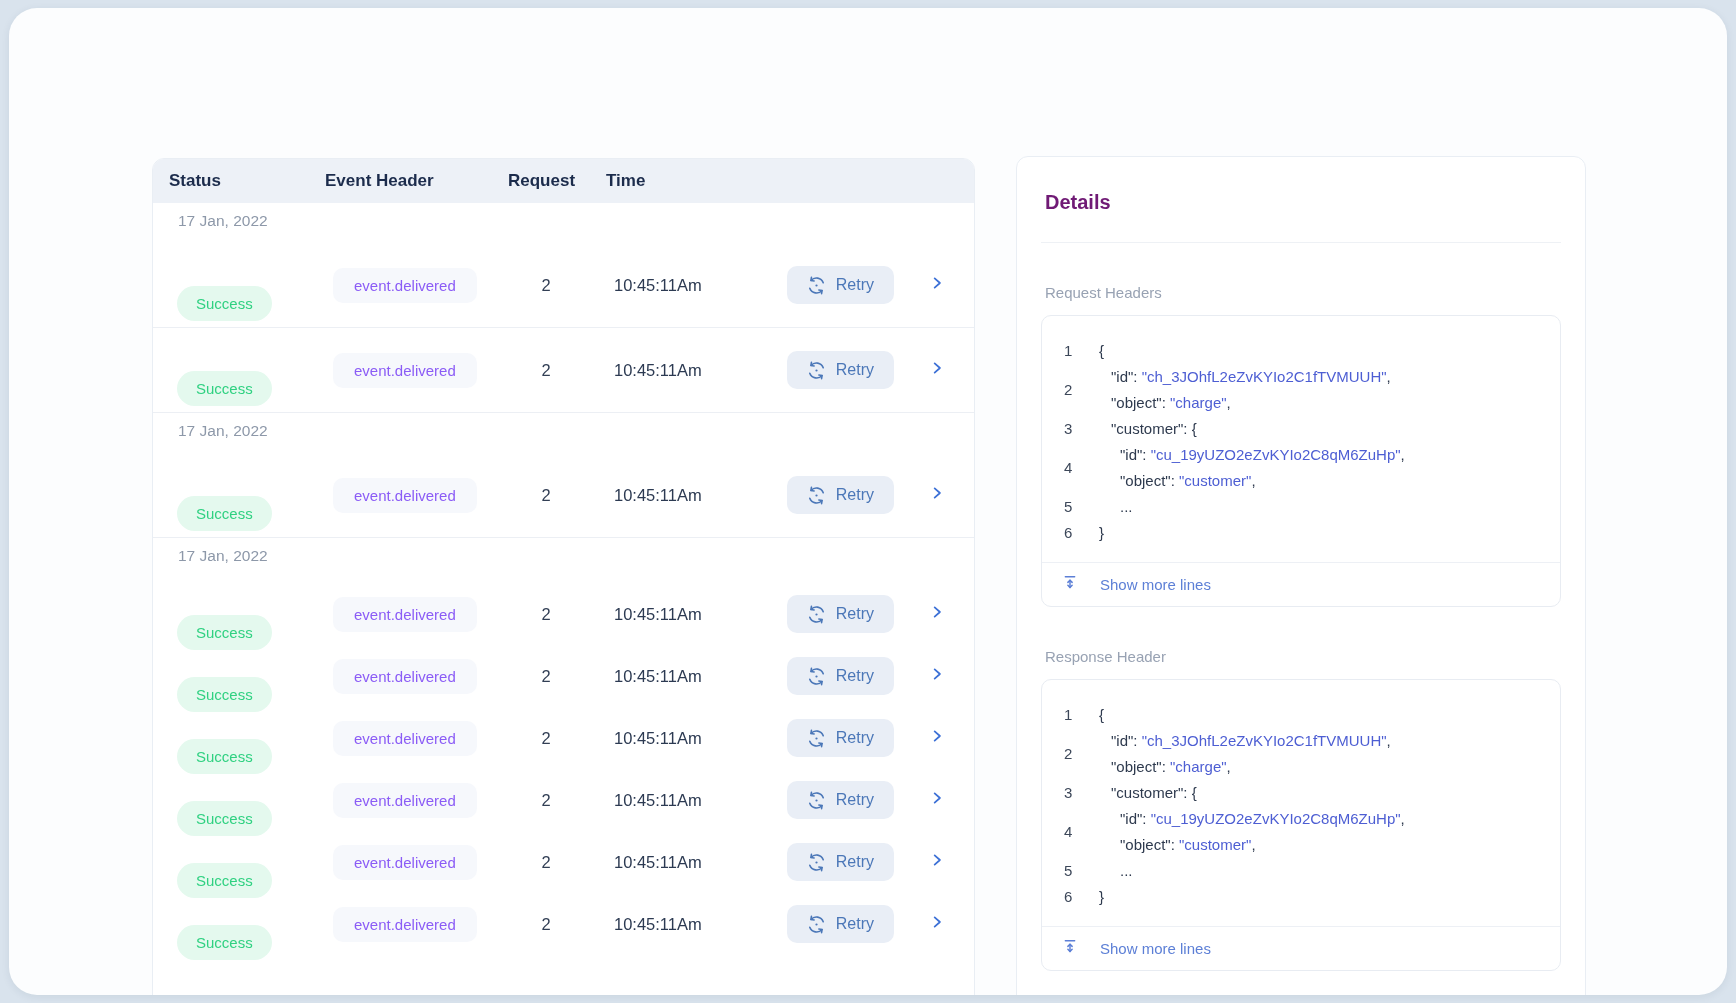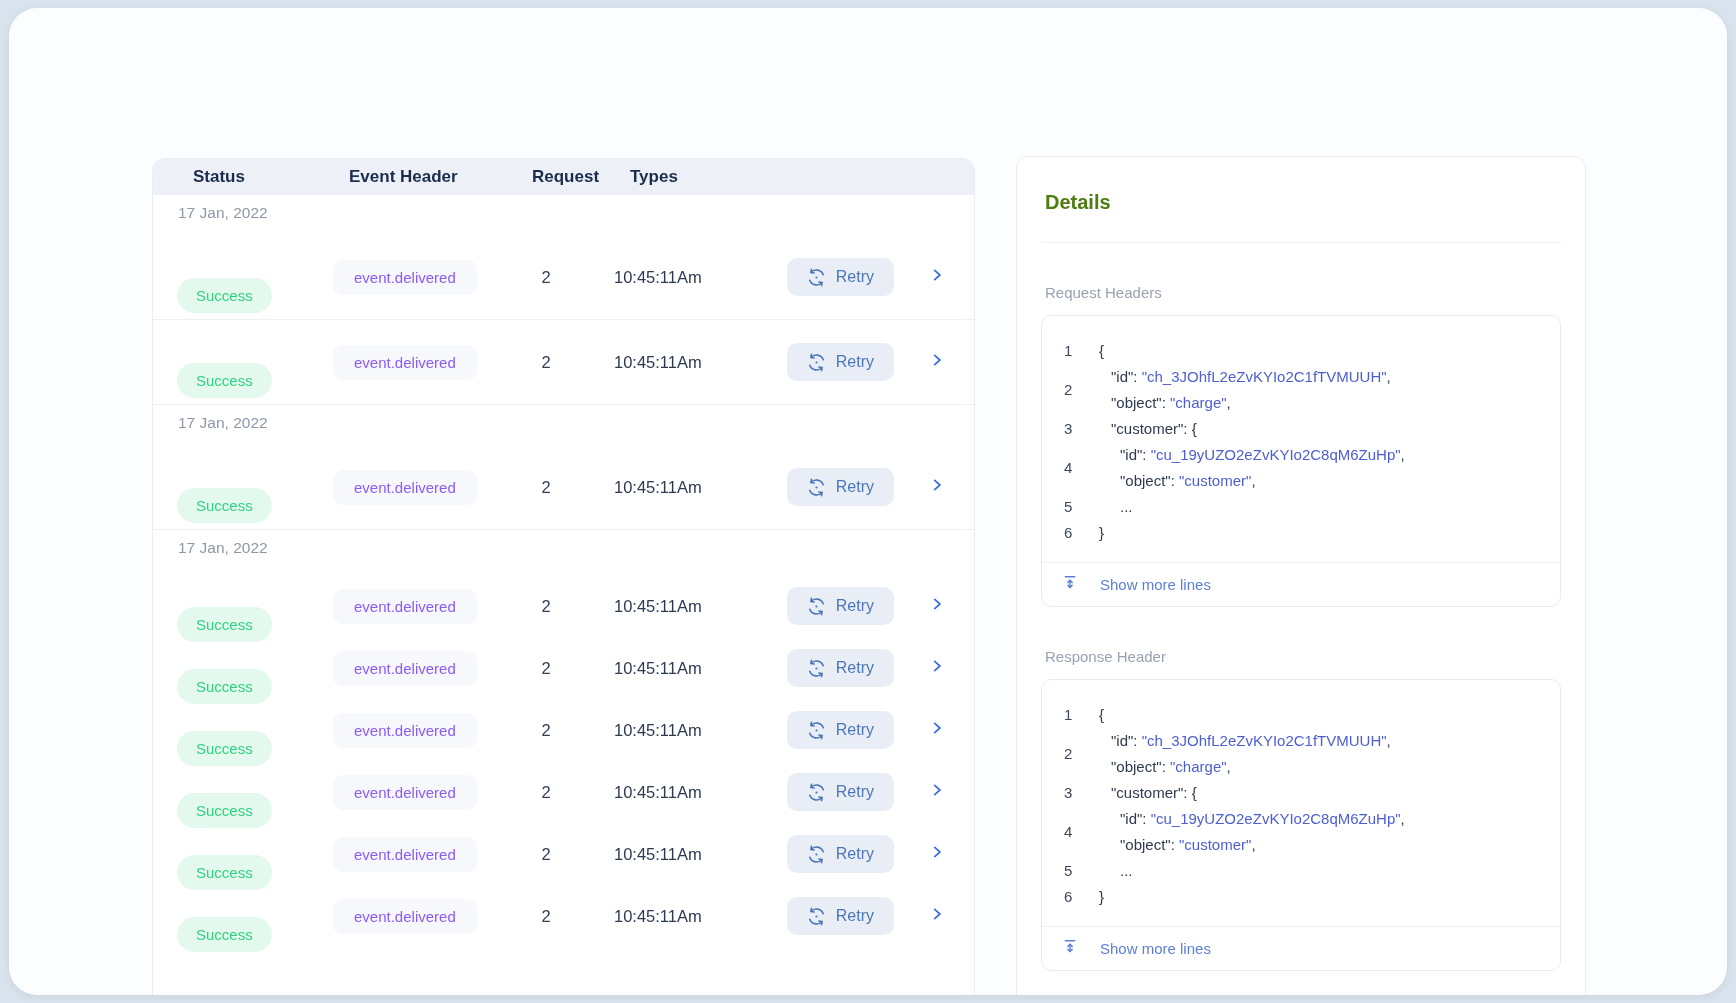--- a/index.html
+++ b/index.html
@@ -26,22 +26,22 @@
     width: 823px; height: 870px;
     background: #ffffff;
     border: 1px solid #e9eef4;
     border-radius: 12px;
     overflow: hidden;
   }
   .table-header {
     display: grid;
     grid-template-columns: 156px 183px 60px 1fr auto 56px;
     align-items: center;
-    height: 36px;
-    padding: 0 40px;
+    height: 44px;
+    padding: 0 16px;
     background: #edf1f7;
     color: #1c2c4c;
     font-size: 17px;
     font-weight: 700;
   }
   .table-header .col-retries { text-align: center; }
   .table-header .col-time { padding-left: 38px; }
   .date-label {
     padding: 9px 25px 13px 25px;
     font-size: 15.5px;
@@ -102,21 +102,21 @@
     width: 570px; height: 872px;
     background: #ffffff;
     border: 1px solid #e9eef4;
     border-radius: 12px;
     padding: 0 24px;
   }
   .details-title {
     margin: 34px 4px 28px 4px;
     font-size: 20px;
     font-weight: 700;
-    color: #4d7c0f;
+    color: #701a75;
   }
   .details-divider { height: 1px; background: #eef1f5; }
   .code-section-label {
     margin: 41px 4px 14px 4px;
     font-size: 15px;
     color: #98a2b3;
   }
   .code-card {
     border: 1px solid #e8ecf2;
     border-radius: 10px;
@@ -154,21 +154,21 @@
 </head>
 <body>
 
 <div class="page">
 
   <div class="events-card">
     <div class="table-header">
       <div class="col-status">Status</div>
       <div class="col-event">Event Header</div>
       <div class="col-retries">Request</div>
-      <div class="col-time">Types</div>
+      <div class="col-time">Time</div>
       <div></div>
       <div></div>
     </div>
     <div id="table-body">
   <div>
     <div class="date-label">17 Jan, 2022</div>
     <div>
   <div class="row">
     <div><span class="status-badge">Success</span></div>
     <div><span class="event-pill">event.delivered</span></div>

